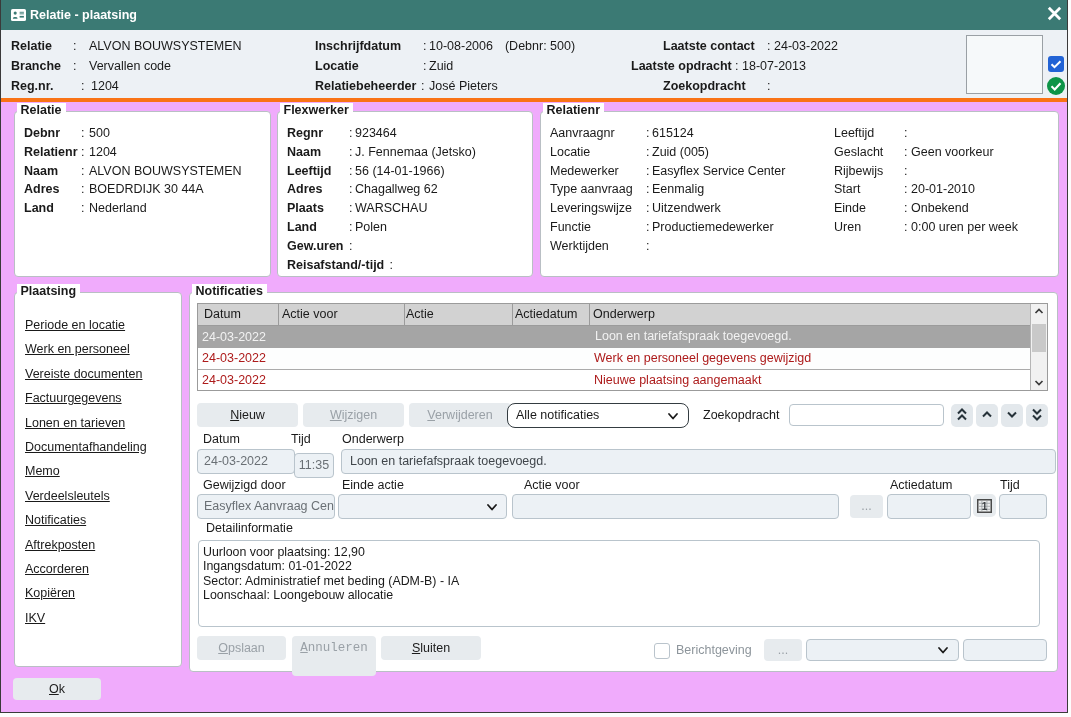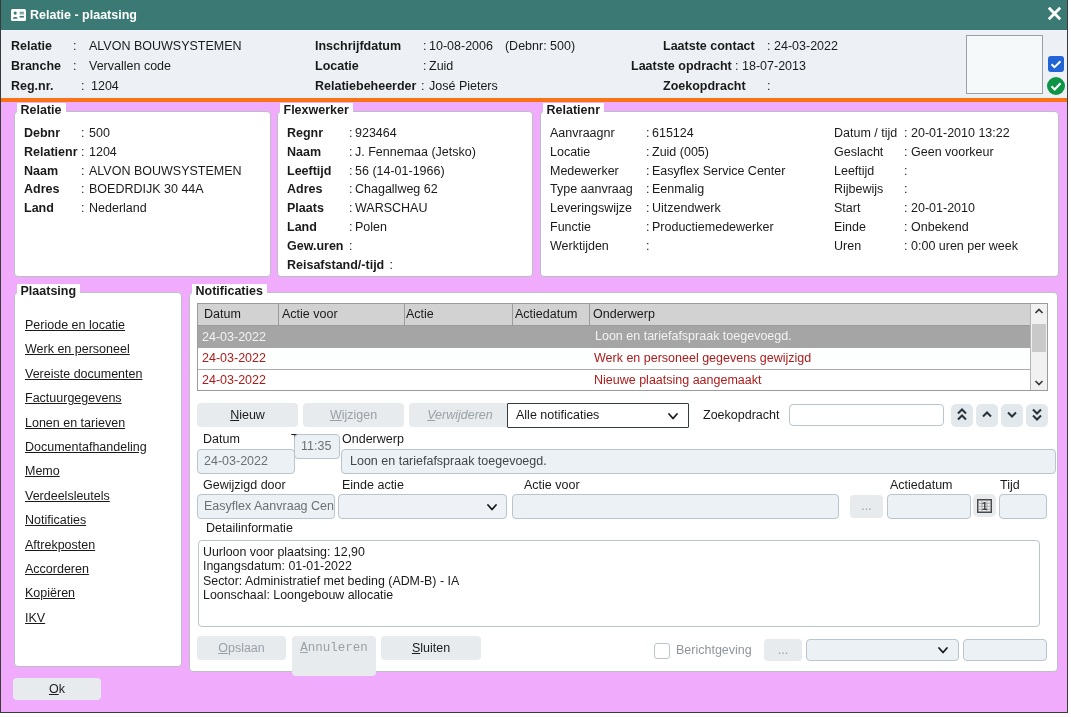--- a/index.html
+++ b/index.html
@@ -98,23 +98,22 @@
     <div class="row" style="left:9px;top:12px;">
       <div><span class="sp" style="width:96px">Aanvraagnr</span><span class="sp" style="width:6px">:</span>615124</div>
       <div><span class="sp" style="width:96px">Locatie</span><span class="sp" style="width:6px">:</span>Zuid (005)</div>
       <div><span class="sp" style="width:96px">Medewerker</span><span class="sp" style="width:6px">:</span>Easyflex Service Center</div>
       <div><span class="sp" style="width:96px">Type aanvraag</span><span class="sp" style="width:6px">:</span>Eenmalig</div>
       <div><span class="sp" style="width:96px">Leveringswijze</span><span class="sp" style="width:6px">:</span>Uitzendwerk</div>
       <div><span class="sp" style="width:96px">Functie</span><span class="sp" style="width:6px">:</span>Productiemedewerker</div>
       <div><span class="sp" style="width:96px">Werktijden</span><span class="sp" style="width:6px">:</span></div>
     </div>
     <div class="row" style="left:293px;top:12px;">
-      <div><span class="sp" style="width:70px">Datum / tijd</span><span class="sp" style="width:7px">:</span>20-01-2010 13:22</div>
+      <div><span class="sp" style="width:70px">Leeftijd</span><span class="sp" style="width:7px">:</span></div>
       <div><span class="sp" style="width:70px">Geslacht</span><span class="sp" style="width:7px">:</span>Geen voorkeur</div>
-      <div><span class="sp" style="width:70px">Leeftijd</span><span class="sp" style="width:7px">:</span></div>
       <div><span class="sp" style="width:70px">Rijbewijs</span><span class="sp" style="width:7px">:</span></div>
       <div><span class="sp" style="width:70px">Start</span><span class="sp" style="width:7px">:</span>20-01-2010</div>
       <div><span class="sp" style="width:70px">Einde</span><span class="sp" style="width:7px">:</span>Onbekend</div>
       <div><span class="sp" style="width:70px">Uren</span><span class="sp" style="width:7px">:</span>0:00 uren per week</div>
     </div>
   </div>
 
   <div class="gb" style="left:13px;top:292px;width:166px;height:373px;">
     <div class="leg">Plaatsing</div>
     <div class="row" style="left:10px;top:20px;line-height:24.4px;">
@@ -170,22 +169,22 @@
           </svg>
         <div class="abs" style="left:1px;top:20px;width:14px;height:28px;background:#c9c9c9;"></div>
         <svg class="abs" style="left:3px;bottom:4px" width="10" height="7">
             <path d="M1.5 2 L5 5.5 L8.5 2" stroke="#3a3a3a" stroke-width="1.7" fill="none"></path>
           </svg>
       </div>
     </div>
 
     <div class="btn" style="left:7px;top:110px;width:101px;height:24px;line-height:24px;"><u>N</u>ieuw</div>
     <div class="btn dis" style="left:113px;top:110px;width:101px;height:24px;line-height:24px;"><u>W</u>ijzigen</div>
-    <div class="btn dis" style="left:219px;top:110px;width:102px;height:24px;line-height:24px;font-style:italic;"><u>V</u>erwijderen</div>
-    <div class="abs" style="left:317px;top:110px;width:180px;height:23px;background:#fff;border:1.5px solid #343c41;border-radius:1px;">
+    <div class="btn dis" style="left:219px;top:110px;width:102px;height:24px;line-height:24px;"><u>V</u>erwijderen</div>
+    <div class="abs" style="left:317px;top:110px;width:180px;height:23px;background:#fff;border:1.5px solid #343c41;border-radius:8px;">
       <span class="abs" style="left:8px;top:4px;">Alle notificaties</span>
       <svg class="abs" style="right:9px;top:8px" width="12" height="9">
           <path d="M2 2 L6 6.5 L10 2" stroke="#1a1a1a" stroke-width="1.8" fill="none" stroke-linecap="round" stroke-linejoin="round"></path>
         </svg>
     </div>
     <div class="abs" style="left:513px;top:115px;">Zoekopdracht</div>
     <div class="abs" style="left:599px;top:111px;width:153px;height:20px;background:#fff;border:1px solid #b9c4cc;border-radius:4px;"></div>
     <div class="chevbtn" style="left:761px;top:111px;">
       <svg style="margin-top:3px" width="12" height="15">
           <path d="M2 6.5 L6 2.5 L10 6.5 M2 12.5 L6 8.5 L10 12.5" stroke="#27333a" stroke-width="2" fill="none"></path>
@@ -205,21 +204,21 @@
       <svg style="margin-top:3px" width="12" height="15">
           <path d="M2 2.5 L6 6.5 L10 2.5 M2 8.5 L6 12.5 L10 8.5" stroke="#27333a" stroke-width="2" fill="none"></path>
         </svg>
     </div>
 
     <div class="abs" style="left:13px;top:139px;">Datum</div>
     <div class="abs" style="left:101px;top:139px;">Tijd</div>
     <div class="abs" style="left:152px;top:139px;">Onderwerp</div>
 
     <div class="inp" style="left:7px;top:156px;width:90px;height:23px;line-height:23px;padding-left:6px;">24-03-2022</div>
-    <div class="inp" style="left:104px;top:141px;width:38px;height:23px;line-height:23px;padding-left:6px;">11:35</div>
+    <div class="inp" style="left:104px;top:160px;width:38px;height:23px;line-height:23px;text-align:center;">11:35</div>
     <div class="inp" style="left:151px;top:156px;width:705px;height:23px;line-height:23px;padding-left:8px;color:#40464b;">Loon en tariefafspraak toegevoegd.</div>
 
     <div class="abs" style="left:13px;top:185px;">Gewijzigd door</div>
     <div class="abs" style="left:152px;top:185px;">Einde actie</div>
     <div class="abs" style="left:334px;top:185px;">Actie voor</div>
     <div class="abs" style="left:700px;top:185px;">Actiedatum</div>
     <div class="abs" style="left:810px;top:185px;">Tijd</div>
 
     <div class="inp" style="left:7px;top:201px;width:130px;height:23px;line-height:23px;padding-left:6px;">Easyflex Aanvraag Cente</div>
     <div class="inp" style="left:148px;top:201px;width:167px;height:23px;background:#eef2f6;">

